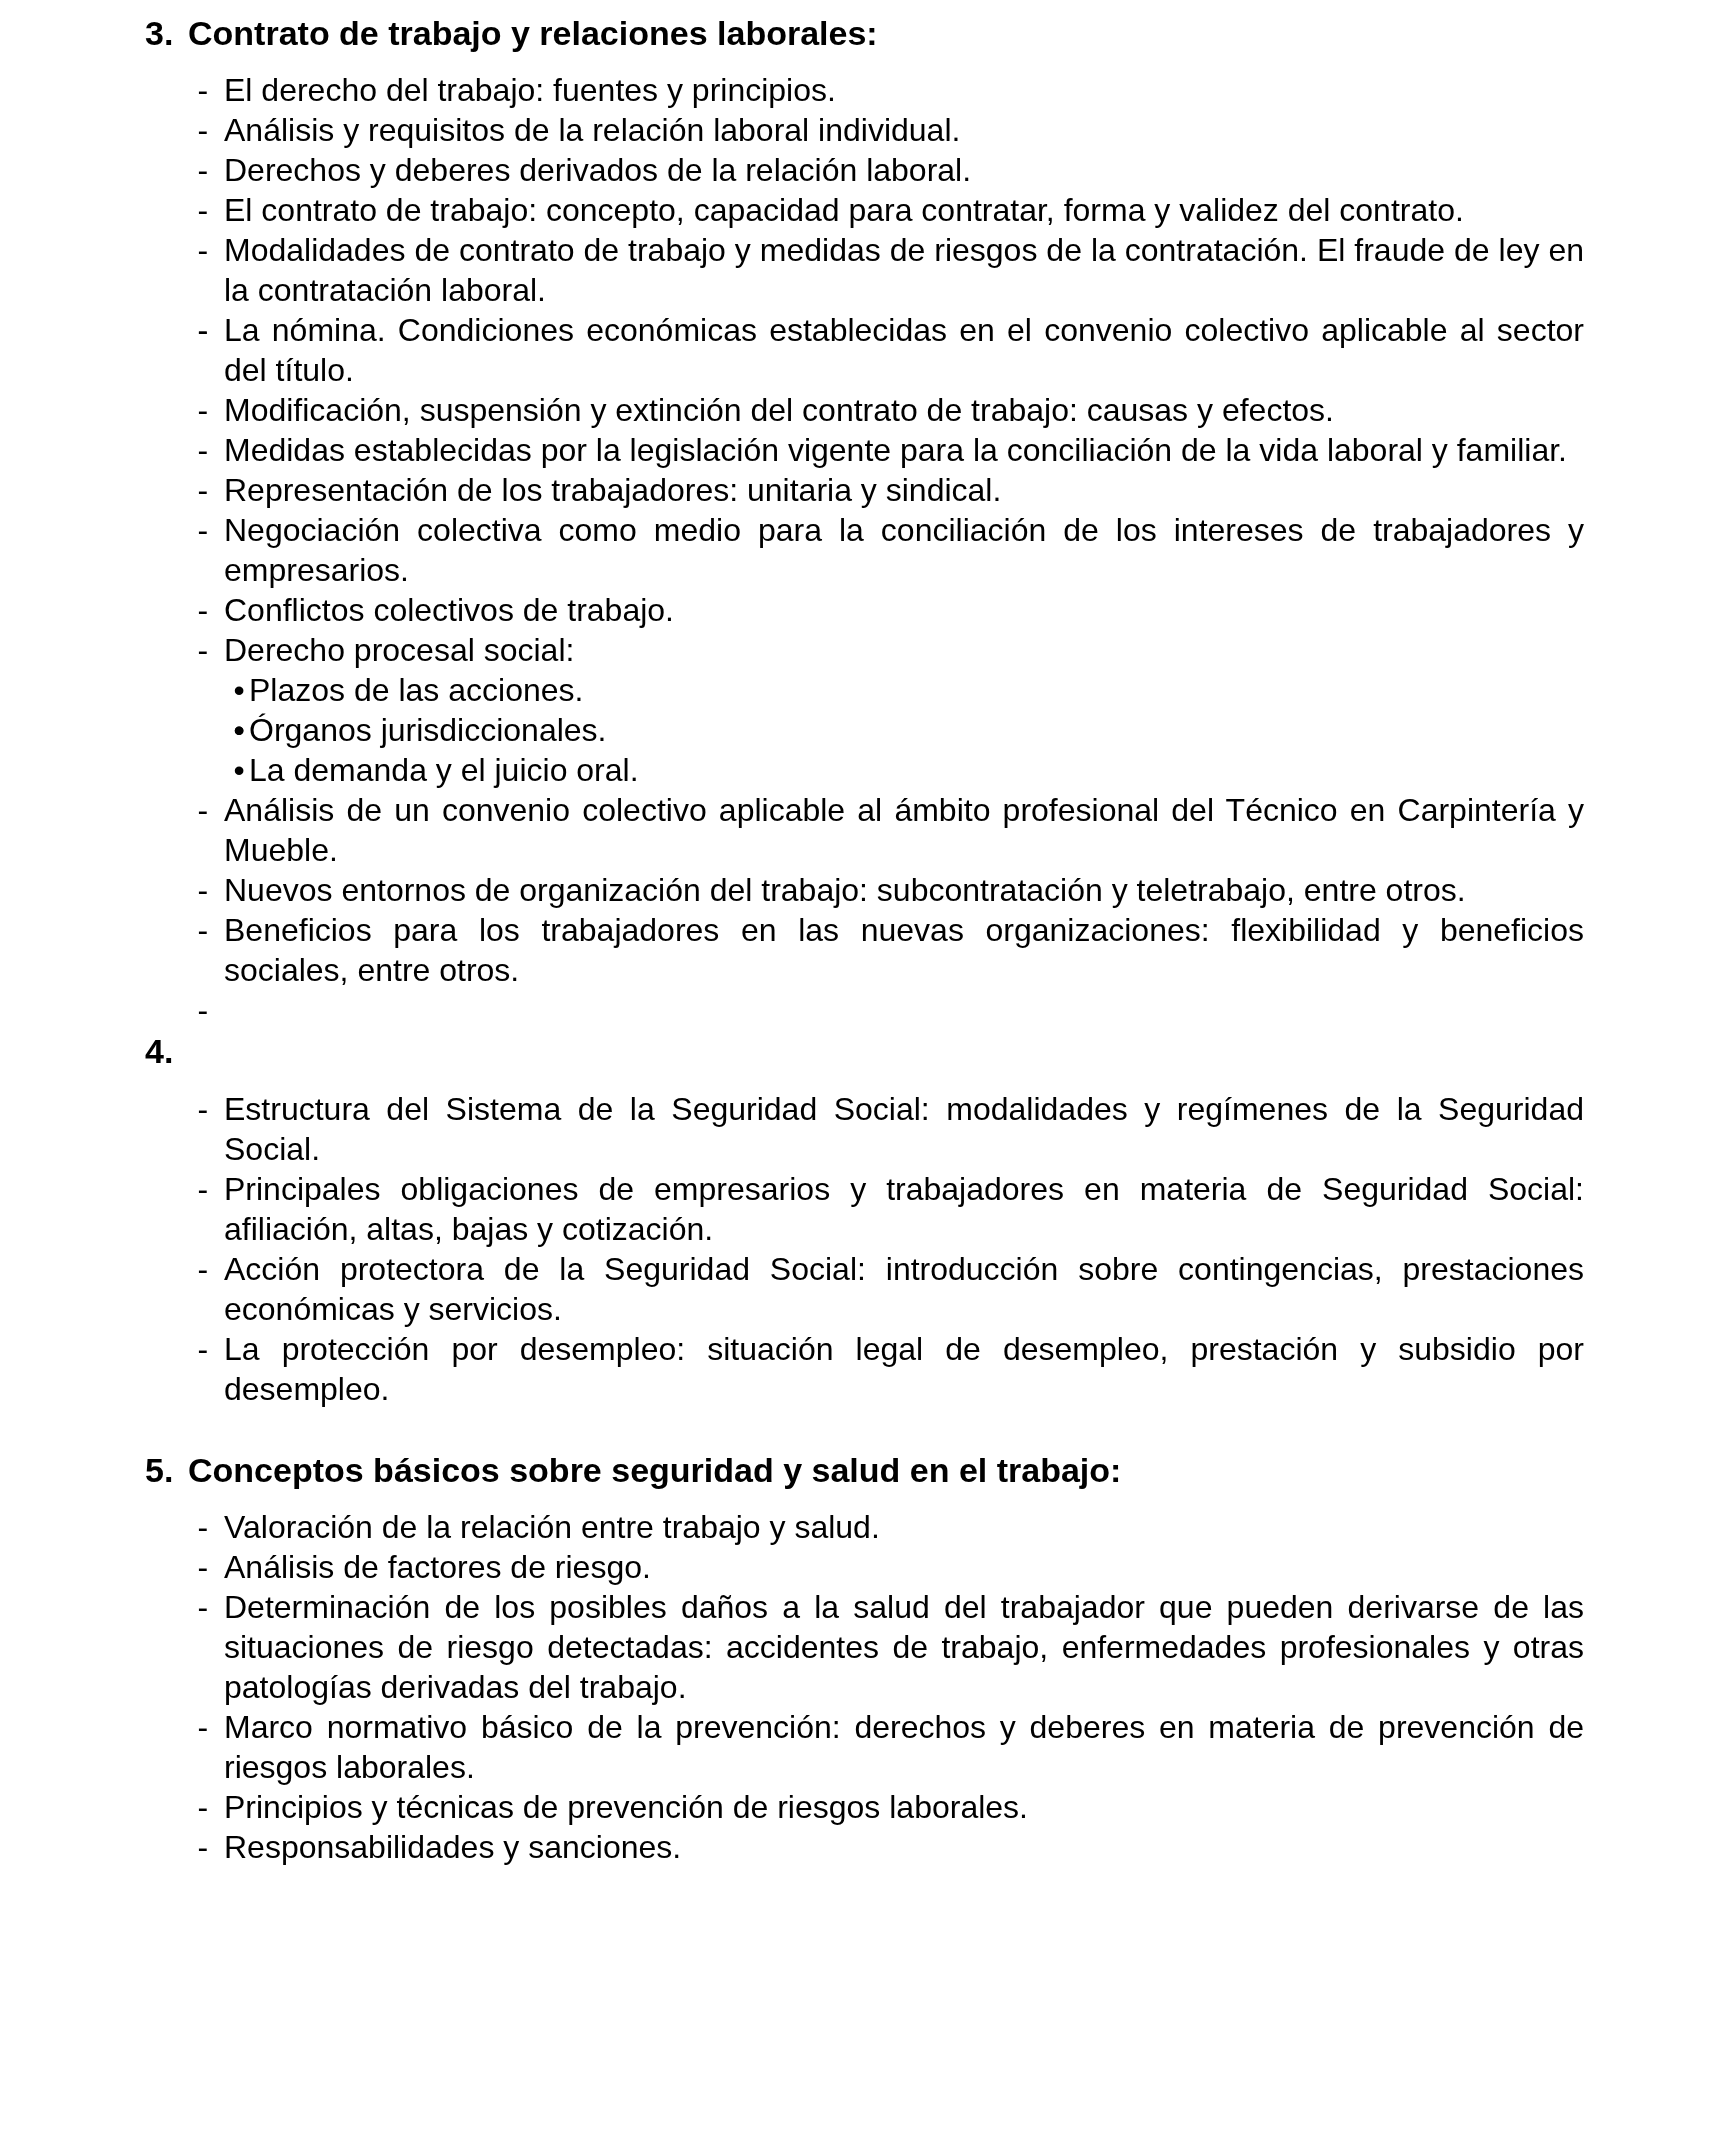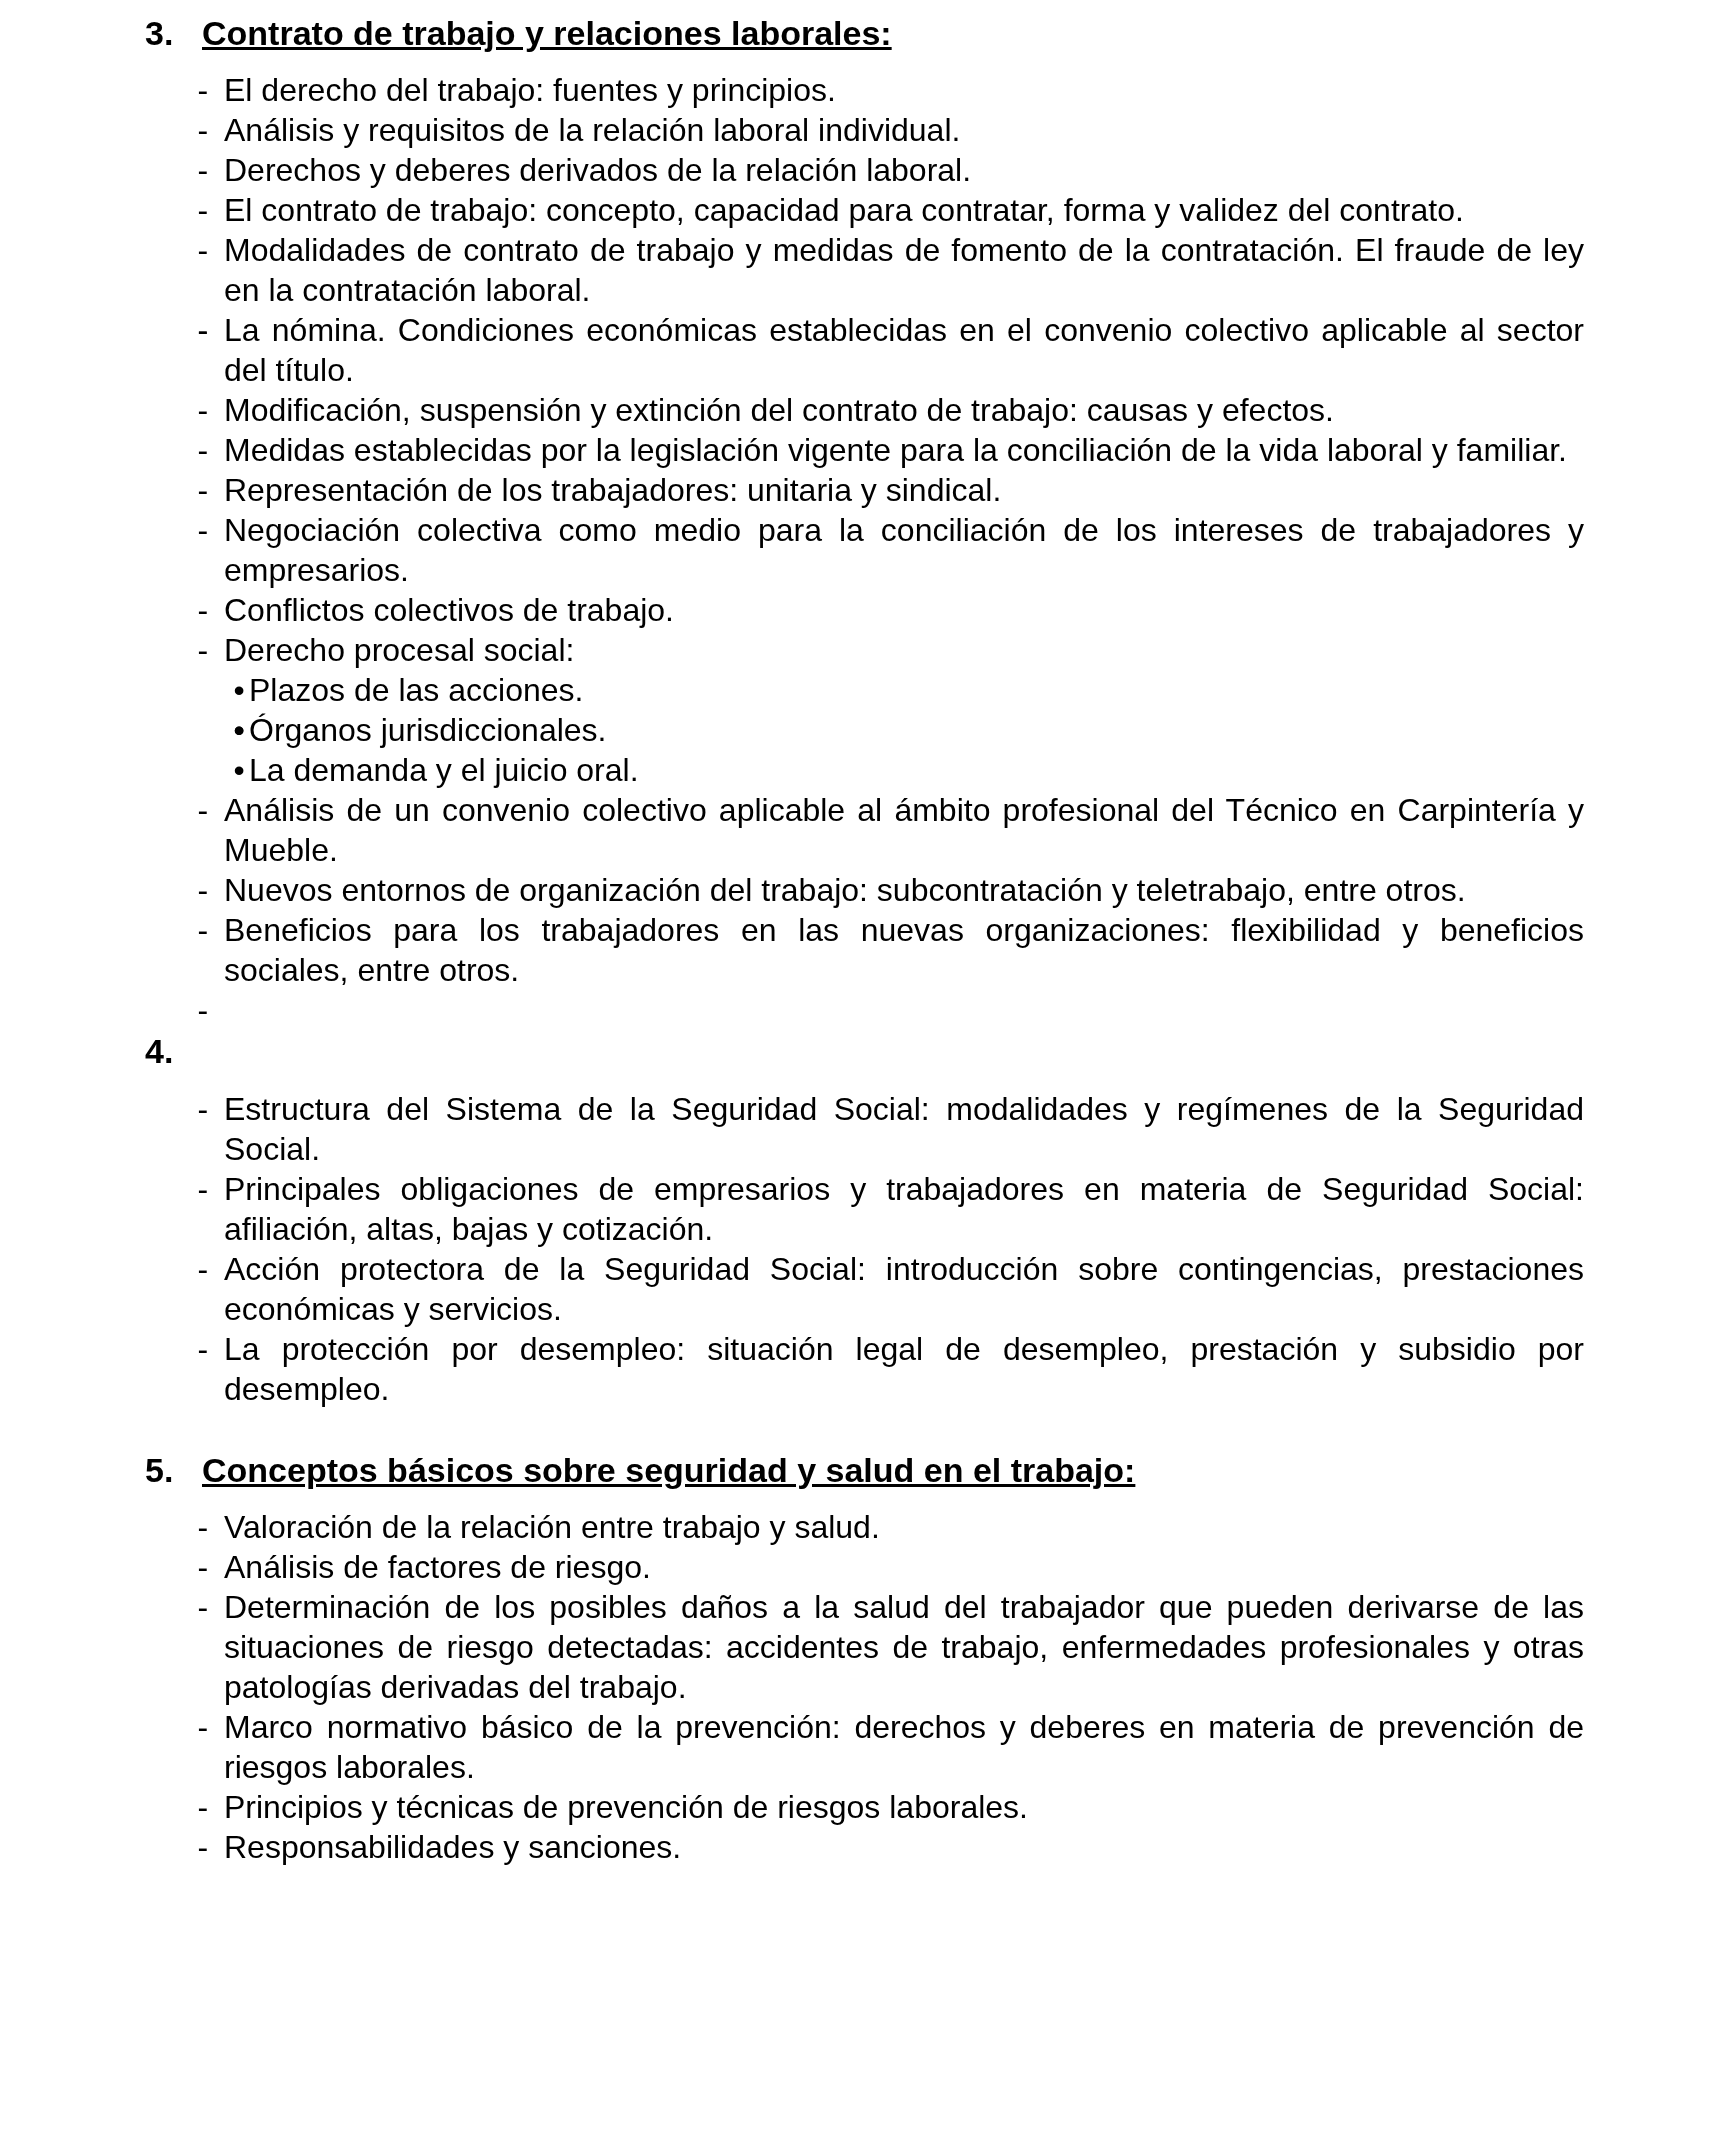--- a/index.html
+++ b/index.html
@@ -35,22 +35,21 @@
     font-weight: bold;
     margin-bottom: 17.5px;
     white-space: nowrap;
   }
   .heading .num {
     position: absolute;
     left: 145px;
   }
   .heading .title {
     position: absolute;
-    left: 202px;
-    text-decoration: underline;
+    left: 188px;
   }
   ul.items {
     list-style: none;
     margin: 0;
     padding: 0;
   }
   li.item {
     position: relative;
     margin: 0 0 0 224px;
     width: 1360px;
@@ -88,21 +87,21 @@
     <section class="section">
       <div class="heading">
         <span class="num">3.</span>
         <span class="title">Contrato de trabajo y relaciones laborales:</span>
       </div>
       <ul class="items">
         <li class="item"><span class="dash">-</span><span class="item-text">El derecho del trabajo: fuentes y principios.</span></li>
         <li class="item"><span class="dash">-</span><span class="item-text">Análisis y requisitos de la relación laboral individual.</span></li>
         <li class="item"><span class="dash">-</span><span class="item-text">Derechos y deberes derivados de la relación laboral.</span></li>
         <li class="item"><span class="dash">-</span><span class="item-text">El contrato de trabajo: concepto, capacidad para contratar, forma y validez del contrato.</span></li>
-        <li class="item"><span class="dash">-</span><span class="item-text">Modalidades de contrato de trabajo y medidas de fomento de la contratación. El fraude de ley en la contratación laboral.</span></li>
+        <li class="item"><span class="dash">-</span><span class="item-text">Modalidades de contrato de trabajo y medidas de riesgos de la contratación. El fraude de ley en la contratación laboral.</span></li>
         <li class="item"><span class="dash">-</span></li>
         <li class="item"><span class="dash">-</span><span class="item-text">La nómina. Condiciones económicas establecidas en el convenio colectivo aplicable al sector del título.</span></li>
         <li class="item"><span class="dash">-</span><span class="item-text">Modificación, suspensión y extinción del contrato de trabajo: causas y efectos.</span></li>
         <li class="item"><span class="dash">-</span><span class="item-text">Medidas establecidas por la legislación vigente para la conciliación de la vida laboral y familiar.</span></li>
         <li class="item"><span class="dash">-</span><span class="item-text">Representación de los trabajadores: unitaria y sindical.</span></li>
         <li class="item"><span class="dash">-</span><span class="item-text">Negociación colectiva como medio para la conciliación de los intereses de trabajadores y empresarios.</span></li>
         <li class="item"><span class="dash">-</span><span class="item-text">Conflictos colectivos de trabajo.</span></li>
         <li class="item"><span class="dash">-</span><span class="item-text">Derecho procesal social:</span><ul class="subitems">
             <li class="subitem"><span class="bullet">•</span><span>Plazos de las acciones.</span></li>
             <li class="subitem"><span class="bullet">•</span></li>

